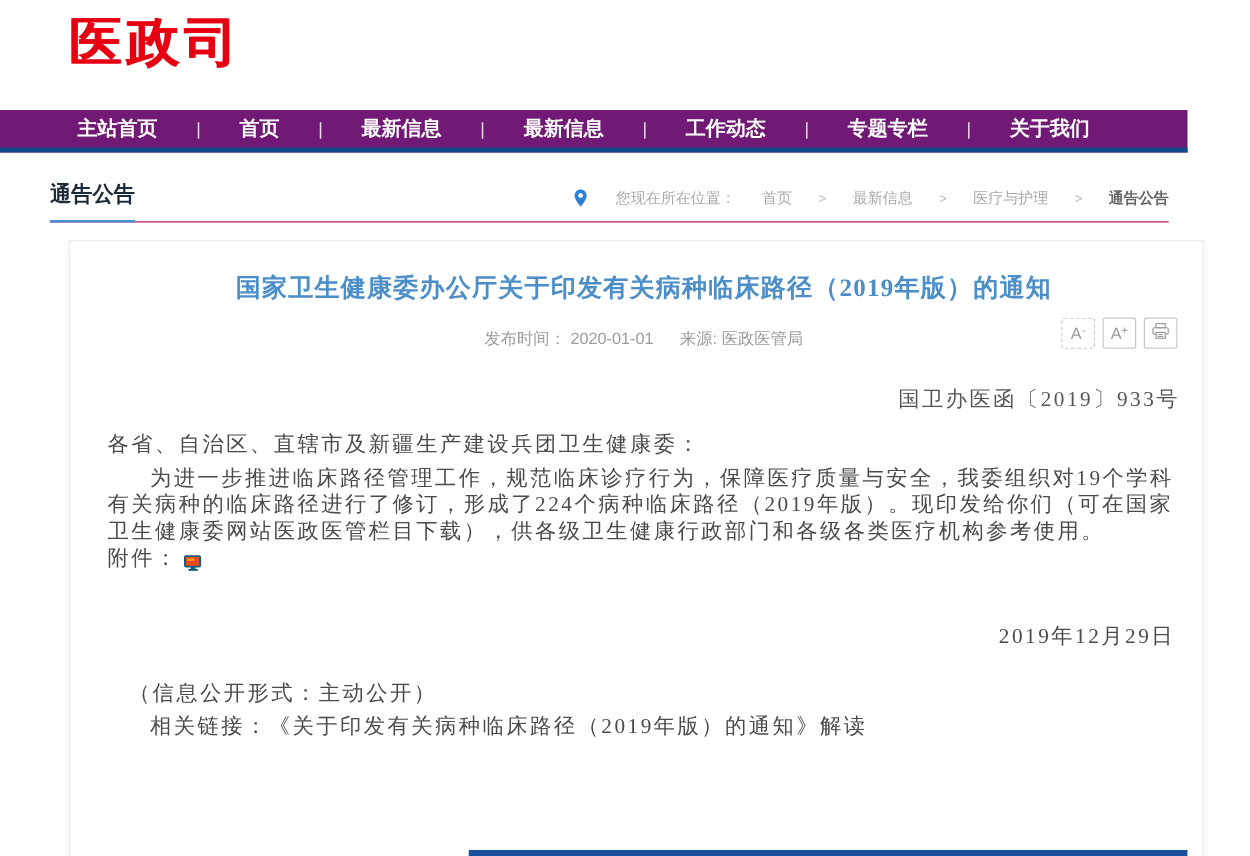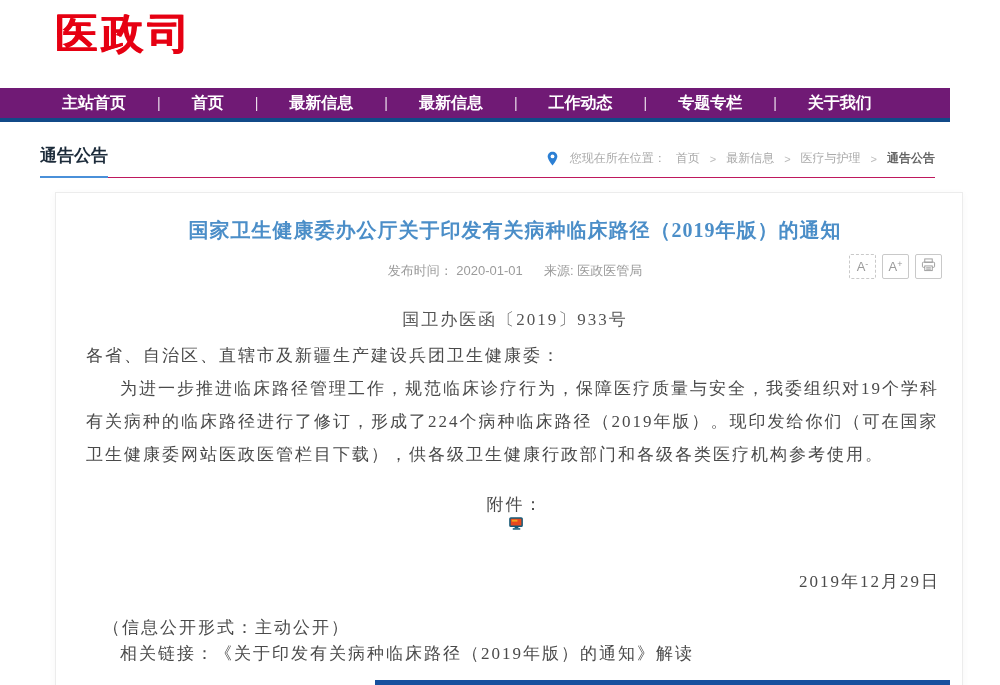--- a/index.html
+++ b/index.html
@@ -16,21 +16,21 @@
   .nav { height: 34px; background: #701a75; border-bottom: 4px solid #114a88;
     display: flex; align-items: center; padding-left: 62px; }
   .nav-item { color: #ffffff; font-size: 16px; font-weight: bold; cursor: pointer; white-space: nowrap; }
   .nav-sep { color: rgba(255,255,255,0.85); margin: 0 31px; font-size: 14px; }
 
   
   .section-bar { margin: 22px 15px 0 40px; border-bottom: 1px solid #be185d;
     display: flex; justify-content: space-between; align-items: flex-end; }
   .section-title { font-size: 17px; font-weight: bold; color: #1c2b3a;
     padding-bottom: 9px; border-bottom: 2px solid #4a90d9; margin-bottom: -1px; }
-  .breadcrumb { display: flex; align-items: center; gap: 10px; font-size: 12px;
+  .breadcrumb { display: flex; align-items: center; gap: 21px; font-size: 12px;
     color: #a9a9a9; padding-bottom: 10px; }
   .breadcrumb .pin { display: inline-flex; margin-right: 2px; }
   .crumb { color: #a9a9a9; cursor: pointer; }
   .crumb-sep { color: #bbb; font-size: 11px; }
   .crumb-current { color: #666; font-weight: bold; }
 
   
   .card { position: relative; margin: 14px 0 0 55px; width: 908px; height: 530px;
     background: #fff; border: 1px solid #ececec; box-shadow: 0 2px 8px rgba(0,0,0,0.04);
     padding: 24px 18px 0 30px; }
@@ -44,24 +44,24 @@
   .tools { position: absolute; right: 2px; top: -8px; display: flex; gap: 6px; }
   .tool-btn { width: 27px; height: 25px; border: 1px solid #c9c9c9; background: #fff;
     color: #9a9a9a; font-size: 13px; display: flex; align-items: center; justify-content: center;
     cursor: pointer; border-radius: 2px; }
   .tool-btn.dashed { border-style: dashed; }
   .tool-btn sup { font-size: 9px; margin-top: -6px; }
 
   
   .doc { font-family: "Liberation Serif", "DejaVu Serif", serif; color: #4a4a4a;
     font-size: 17px; letter-spacing: 2px; }
-  .doc-number { text-align: center; margin-top: 28px; color: #555; }
+  .doc-number { text-align: right; margin-top: 28px; color: #555; }
   .salutation { margin-top: 8px; line-height: 33px; }
-  .paragraph { text-indent: 2em; line-height: 33px; }
-  .attachment { margin-top: 22px; display: flex; align-items: center; flex-direction: column; }
+  .paragraph { text-indent: 2em; line-height: 21px; }
+  .attachment { display: flex; align-items: flex-end; }
   .attach-icon { display: inline-flex; margin: 0 2px 0 4px; }
   .attach-link { cursor: pointer; }
   .signature { text-align: right; margin-top: 34px; line-height: 33px; padding-right: 4px; }
   .disclosure { margin-top: 18px; margin-left: 1em; }
   .related { margin-top: 0; margin-left: 2em; line-height: 30px; }
   .related-link { cursor: pointer; }
 
   
   .footer-bar { position: absolute; left: 375px; right: 0; bottom: 0; height: 5px;
     background: #17509e; }

